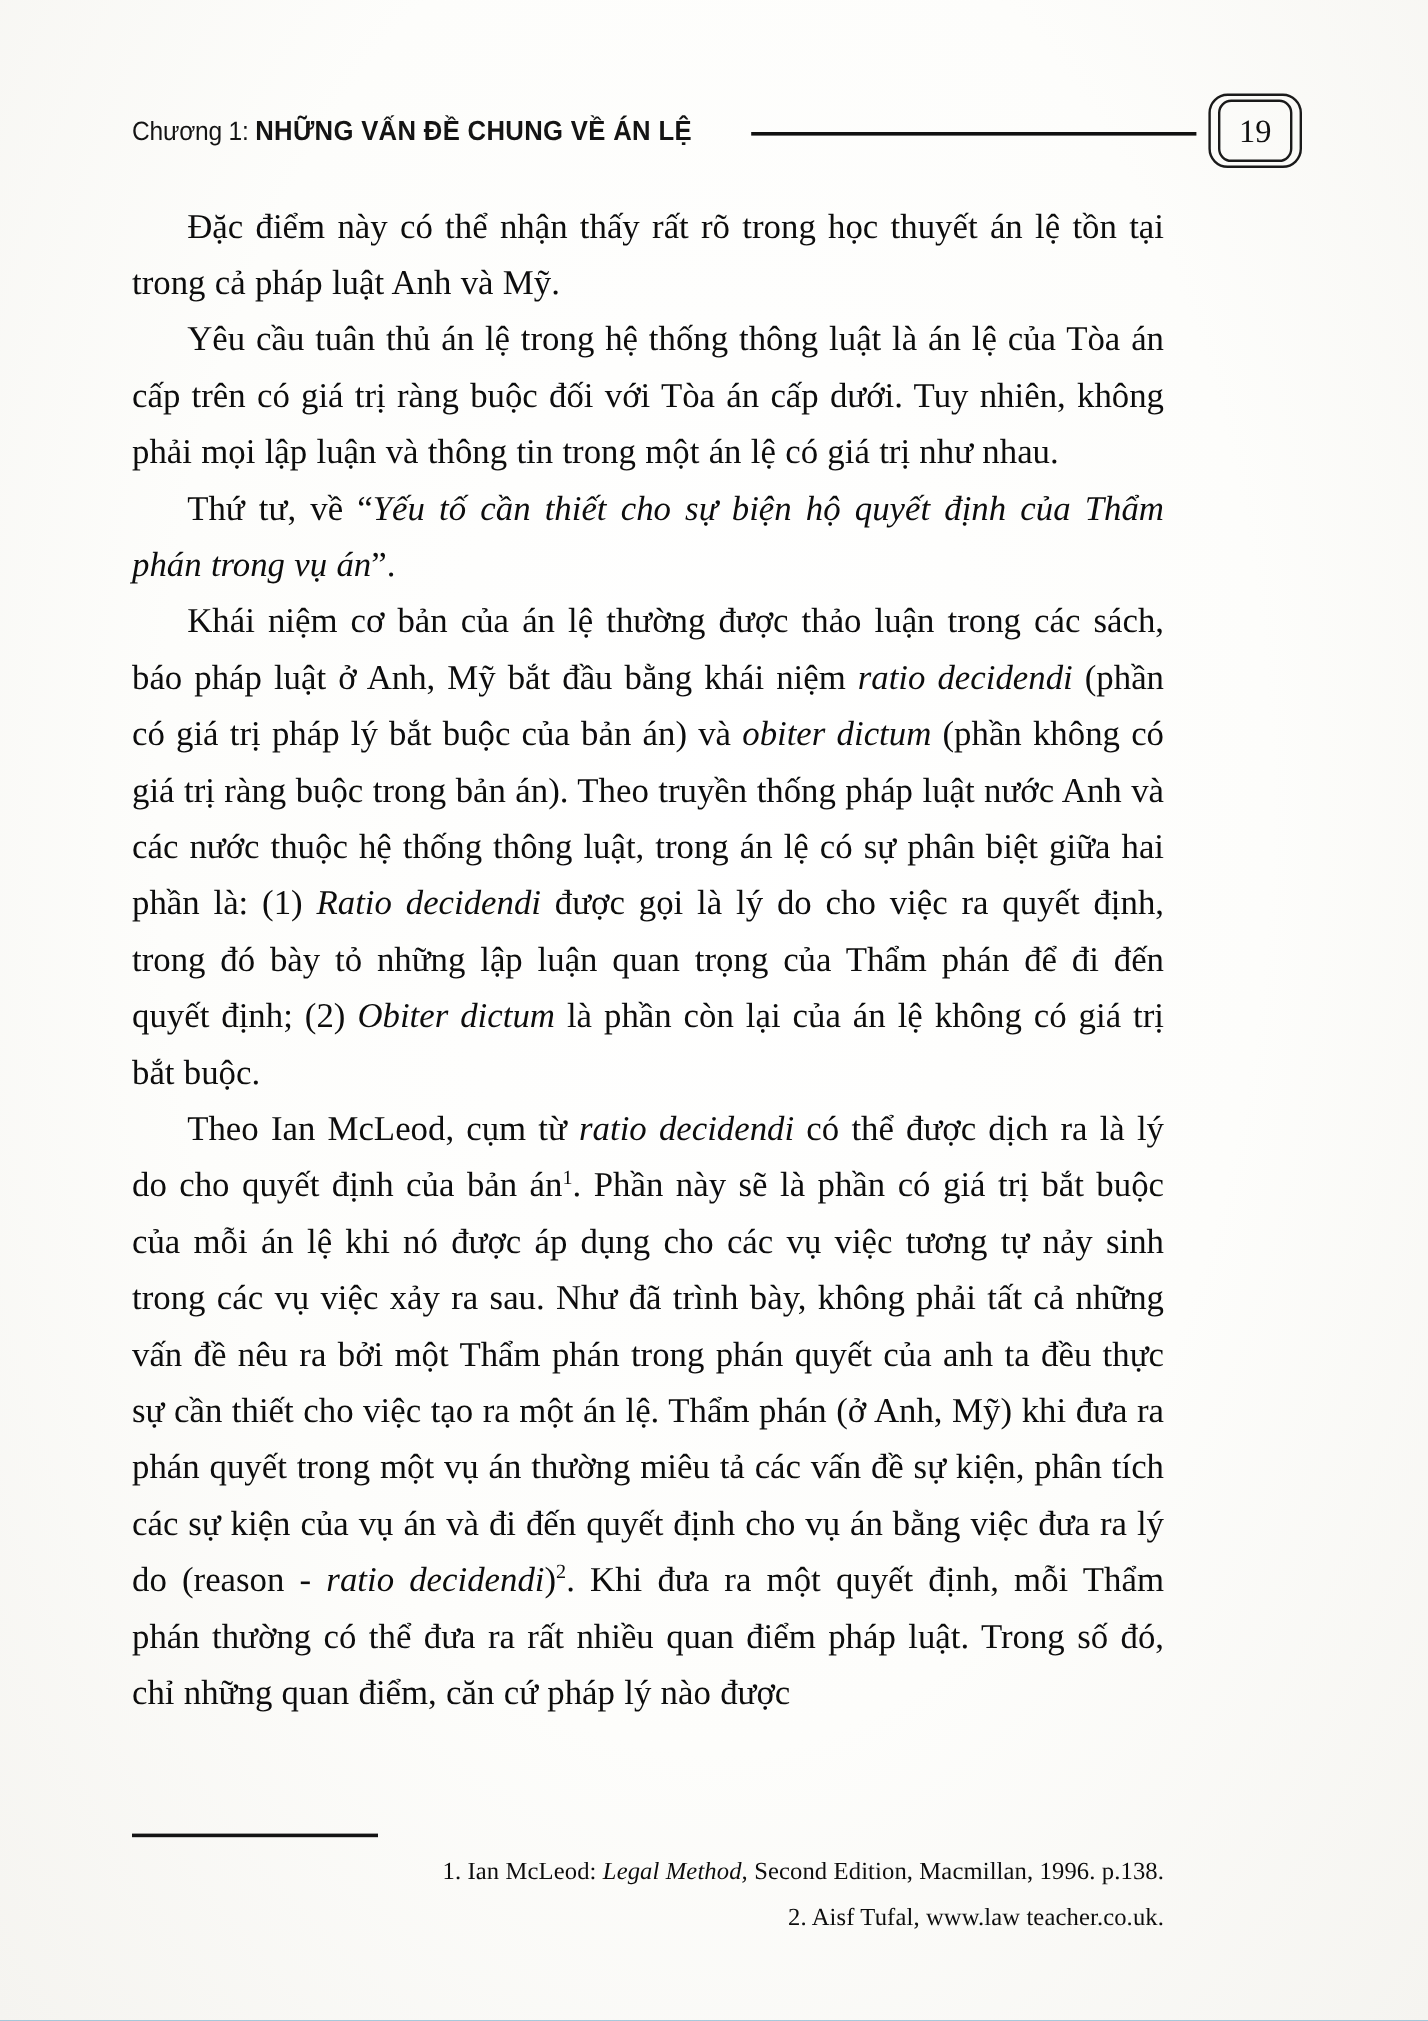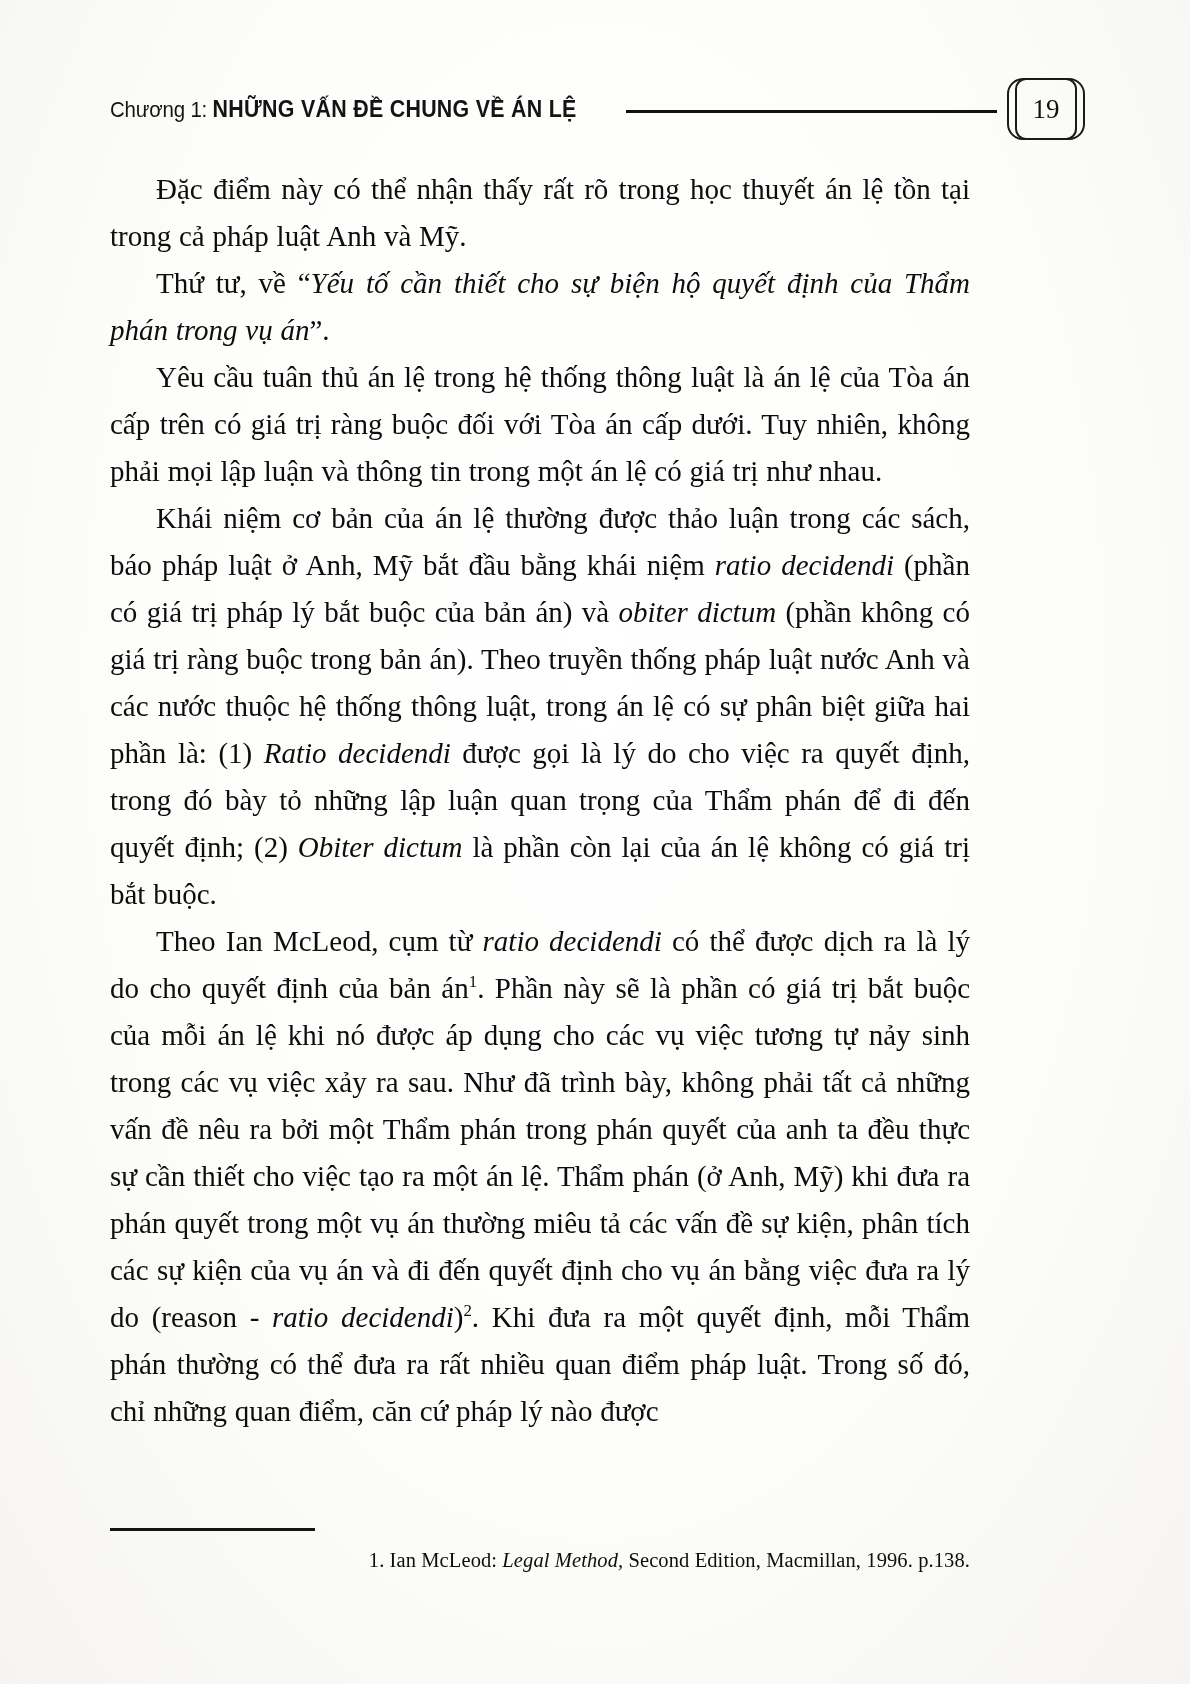--- a/index.html
+++ b/index.html
@@ -69,21 +69,21 @@
     border: 2px solid #1a1a1a;
     border-radius: 16px;
     display: flex;
     align-items: center;
     justify-content: center;
     flex: 0 0 auto;
     box-sizing: border-box;
   }
   .pagenum-inner {
     width: 62px;
-    height: 62px;
+    height: 52px;
     border: 2px solid #1a1a1a;
     border-radius: 11px;
     display: flex;
     align-items: center;
     justify-content: center;
     box-sizing: border-box;
   }
   .pagenum-text {
     font-family: "Liberation Serif", "DejaVu Serif", serif;
     font-size: 27px;
@@ -152,25 +152,26 @@
     <div class="runhead-rule"></div>
     <div class="pagenum-outer">
       <div class="pagenum-inner">
         <span class="pagenum-text">19</span>
       </div>
     </div>
   </div>
 
   <div class="body-col" id="body-col">
       <p class="para"><span>Đặc điểm này có thể nhận thấy rất rõ trong học thuyết án lệ tồn tại trong cả pháp luật Anh và Mỹ.</span></p>
+      <p class="para"><span>Yêu cầu tuân thủ án lệ trong hệ thống thông luật là án lệ của Tòa án cấp trên có giá trị ràng buộc đối với Tòa án cấp dưới. Tuy nhiên, không phải mọi lập luận và thông tin trong một án lệ có giá trị như nhau.</span></p>
       <p class="para"><span>Thứ tư, về “</span><i>Yếu tố cần thiết cho sự biện hộ quyết định của Thẩm phán trong vụ án</i><span>”.</span></p>
-      <p class="para"><span>Yêu cầu tuân thủ án lệ trong hệ thống thông luật là án lệ của Tòa án cấp trên có giá trị ràng buộc đối với Tòa án cấp dưới. Tuy nhiên, không phải mọi lập luận và thông tin trong một án lệ có giá trị như nhau.</span></p>
       <p class="para"><span>Khái niệm cơ bản của án lệ thường được thảo luận trong các sách, báo pháp luật ở Anh, Mỹ bắt đầu bằng khái niệm </span><i>ratio decidendi</i><span> (phần có giá trị pháp lý bắt buộc của bản án) và </span><i>obiter dictum</i><span> (phần không có giá trị ràng buộc trong bản án). Theo truyền thống pháp luật nước Anh và các nước thuộc hệ thống thông luật, trong án lệ có sự phân biệt giữa hai phần là: (1) </span><i>Ratio decidendi</i><span> được gọi là lý do cho việc ra quyết định, trong đó bày tỏ những lập luận quan trọng của Thẩm phán để đi đến quyết định; (2) </span><i>Obiter dictum</i><span> là phần còn lại của án lệ không có giá trị bắt buộc.</span></p>
       <p class="para"><span>Theo Ian McLeod, cụm từ </span><i>ratio decidendi</i><span> có thể được dịch ra là lý do cho quyết định của bản án</span><sup class="fn">1</sup><span>. Phần này sẽ là phần có giá trị bắt buộc của mỗi án lệ khi nó được áp dụng cho các vụ việc tương tự nảy sinh trong các vụ việc xảy ra sau. Như đã trình bày, không phải tất cả những vấn đề nêu ra bởi một Thẩm phán trong phán quyết của anh ta đều thực sự cần thiết cho việc tạo ra một án lệ. Thẩm phán (ở Anh, Mỹ) khi đưa ra phán quyết trong một vụ án thường miêu tả các vấn đề sự kiện, phân tích các sự kiện của vụ án và đi đến quyết định cho vụ án bằng việc đưa ra lý do (reason - </span><i>ratio decidendi</i><span>)</span><sup class="fn">2</sup><span>. Khi đưa ra một quyết định, mỗi Thẩm phán thường có thể đưa ra rất nhiều quan điểm pháp luật. Trong số đó, chỉ những quan điểm, căn cứ pháp lý nào được</span></p>
     </div>
 
   <div class="footnotes">
     <div class="footnote-rule"></div>
     <div id="footnote-list">
         <p class="footnote"><span>1. Ian McLeod: </span><i>Legal Method,</i><span> Second Edition, Macmillan, 1996. p.138.</span></p>
+        <p class="footnote"><span>2. Aisf Tufal, www.law teacher.co.uk.</span></p>
       </div>
   </div>
 </div>
 
 </body></html>

